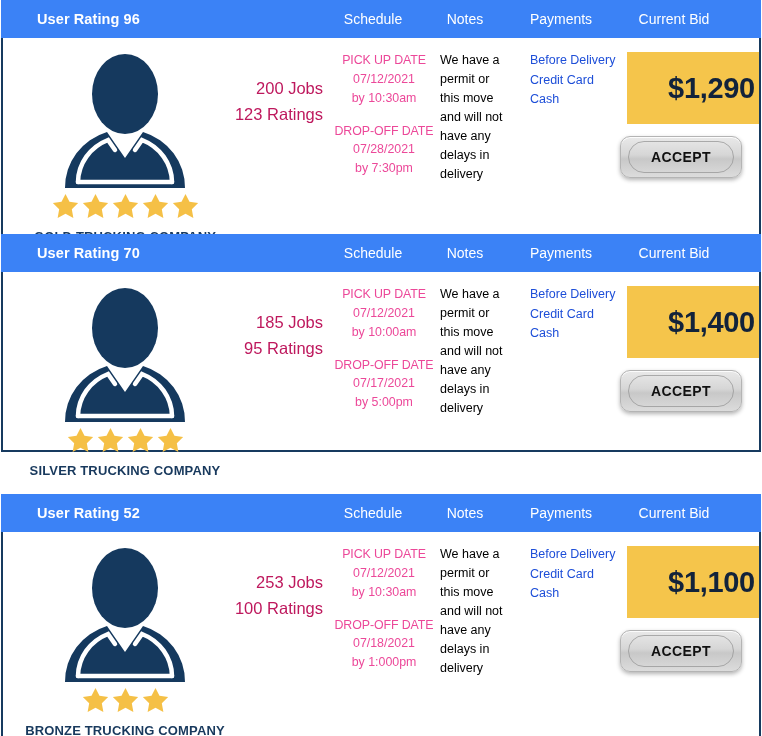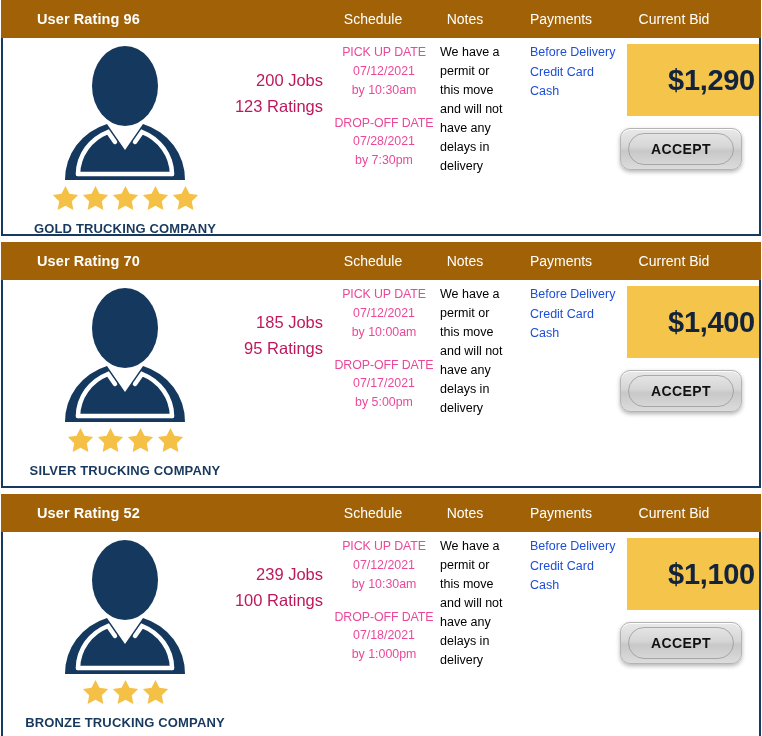--- a/index.html
+++ b/index.html
@@ -21,31 +21,31 @@
 
   
   .card {
     position: absolute;
     left: 1px;
     width: 760px;
     border: 2px solid #163a5f;
     background: #ffffff;
   }
   .card.c0 { top: 0px;   height: 236px; border-top: none; }
-  .card.c1 { top: 242px; height: 246px; }
+  .card.c1 { top: 234px; height: 218px; }
   .card.c2 { top: 494px; height: 242px; border-bottom: none; }
 
   
   .card-header {
     position: relative;
     height: 38px;
-    background: #a16207;
+    background: #3b82f6;
     display: flex;
     align-items: center;
-    margin: -2px -2px 0 -2px;
+    margin: -2px -2px 8px -2px;
   }
   .card.c0 .card-header { margin-top: 0; height: 38px; }
 
   .user-rating {
     position: absolute;
     left: 36px;
     color: #ffffff;
     font-size: 14.5px;
     font-weight: bold;
     letter-spacing: 0.1px;
@@ -391,21 +391,21 @@
               <path d="M16 2.2 L20.4 10.9 L30 12.3 L23 19.1 L24.7 28.7 L16 24.2 L7.3 28.7 L9 19.1 L2 12.3 L11.6 10.9 Z" fill="#f5c046"></path>
             </svg>
             <svg viewBox="0 0 32 31" width="29" height="28">
               <path d="M16 2.2 L20.4 10.9 L30 12.3 L23 19.1 L24.7 28.7 L16 24.2 L7.3 28.7 L9 19.1 L2 12.3 L11.6 10.9 Z" fill="#f5c046"></path>
             </svg>
           </div>
         <div class="company-name">BRONZE TRUCKING COMPANY</div>
       </div>
 
       <div class="jobs-block">
-        <div>239 Jobs</div>
+        <div>253 Jobs</div>
         <div>100 Ratings</div>
       </div>
 
       <div class="schedule-block">
         <div class="sched-group">
           <div class="sched-label">PICK UP DATE</div>
           <div>07/12/2021</div>
           <div>by 10:30am</div>
         </div>
         <div class="sched-group">

